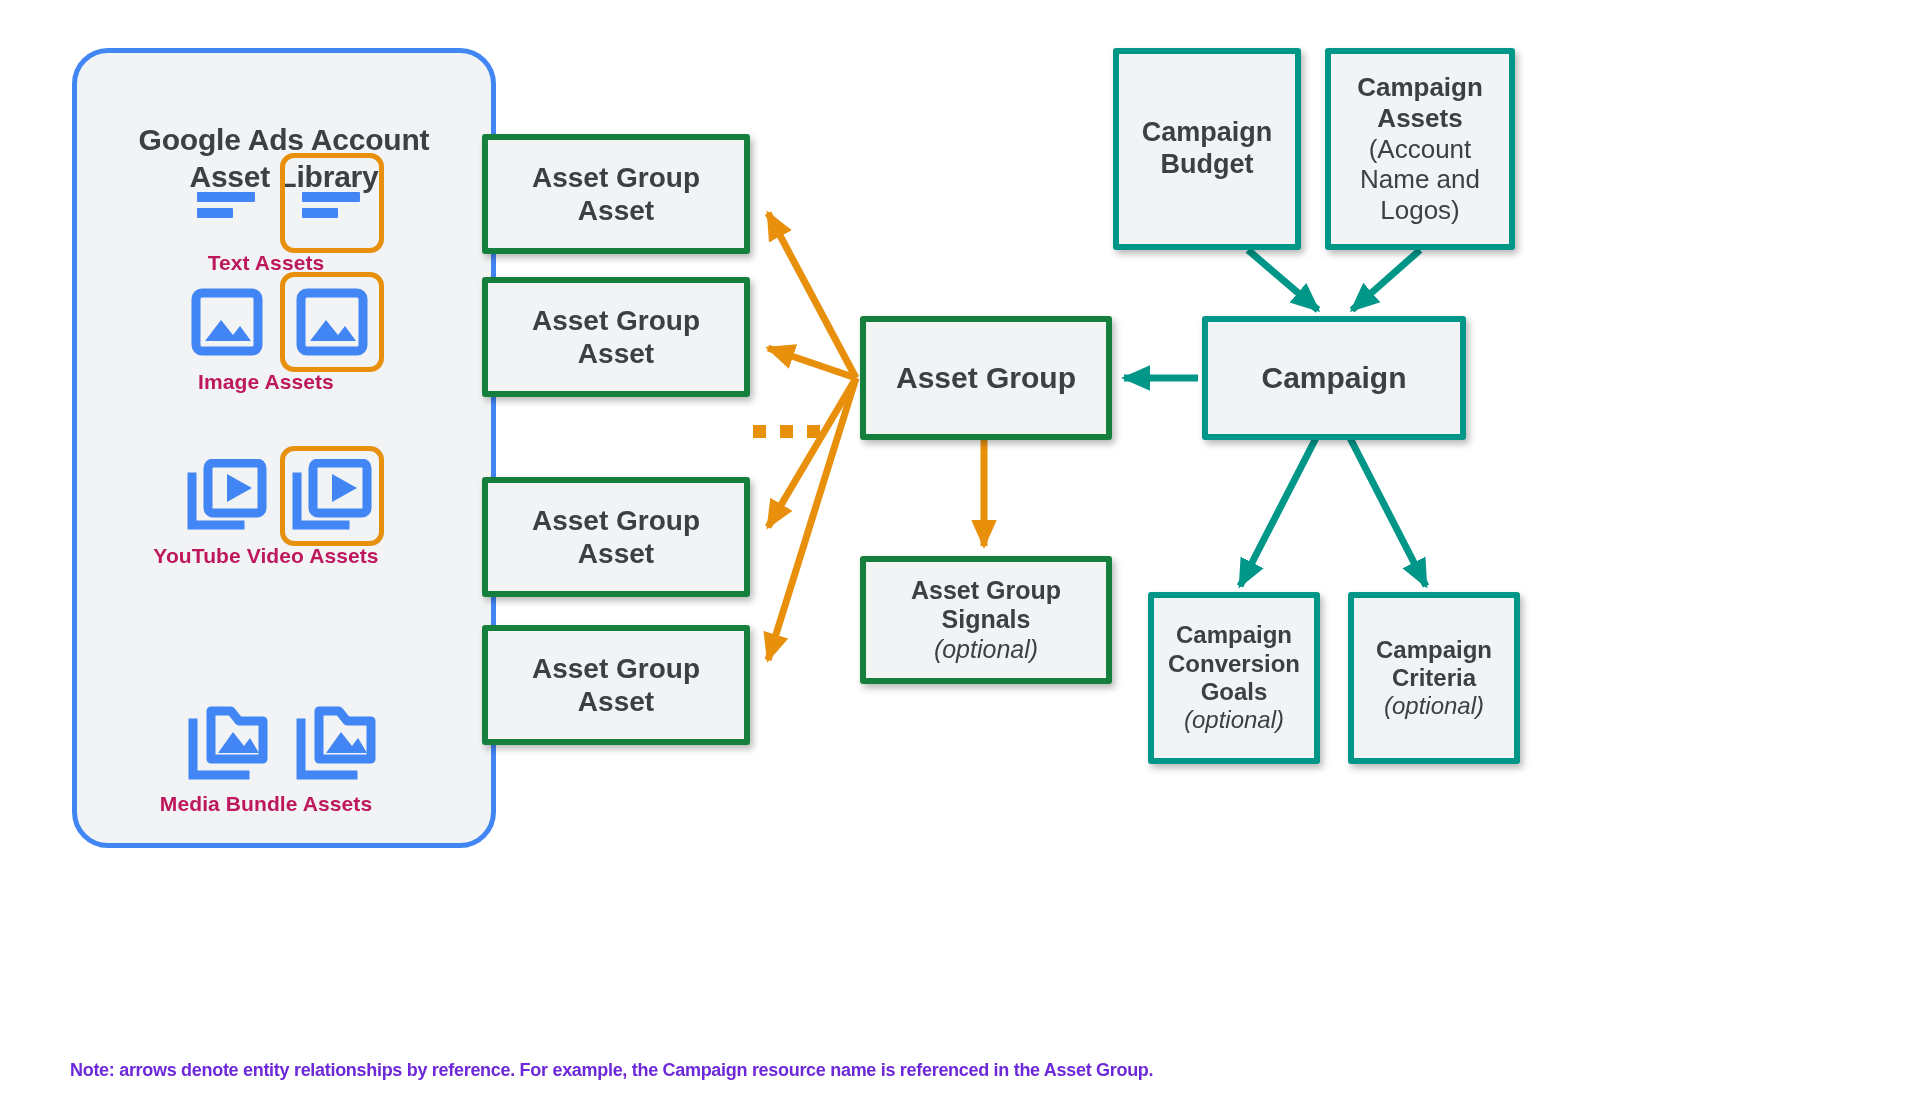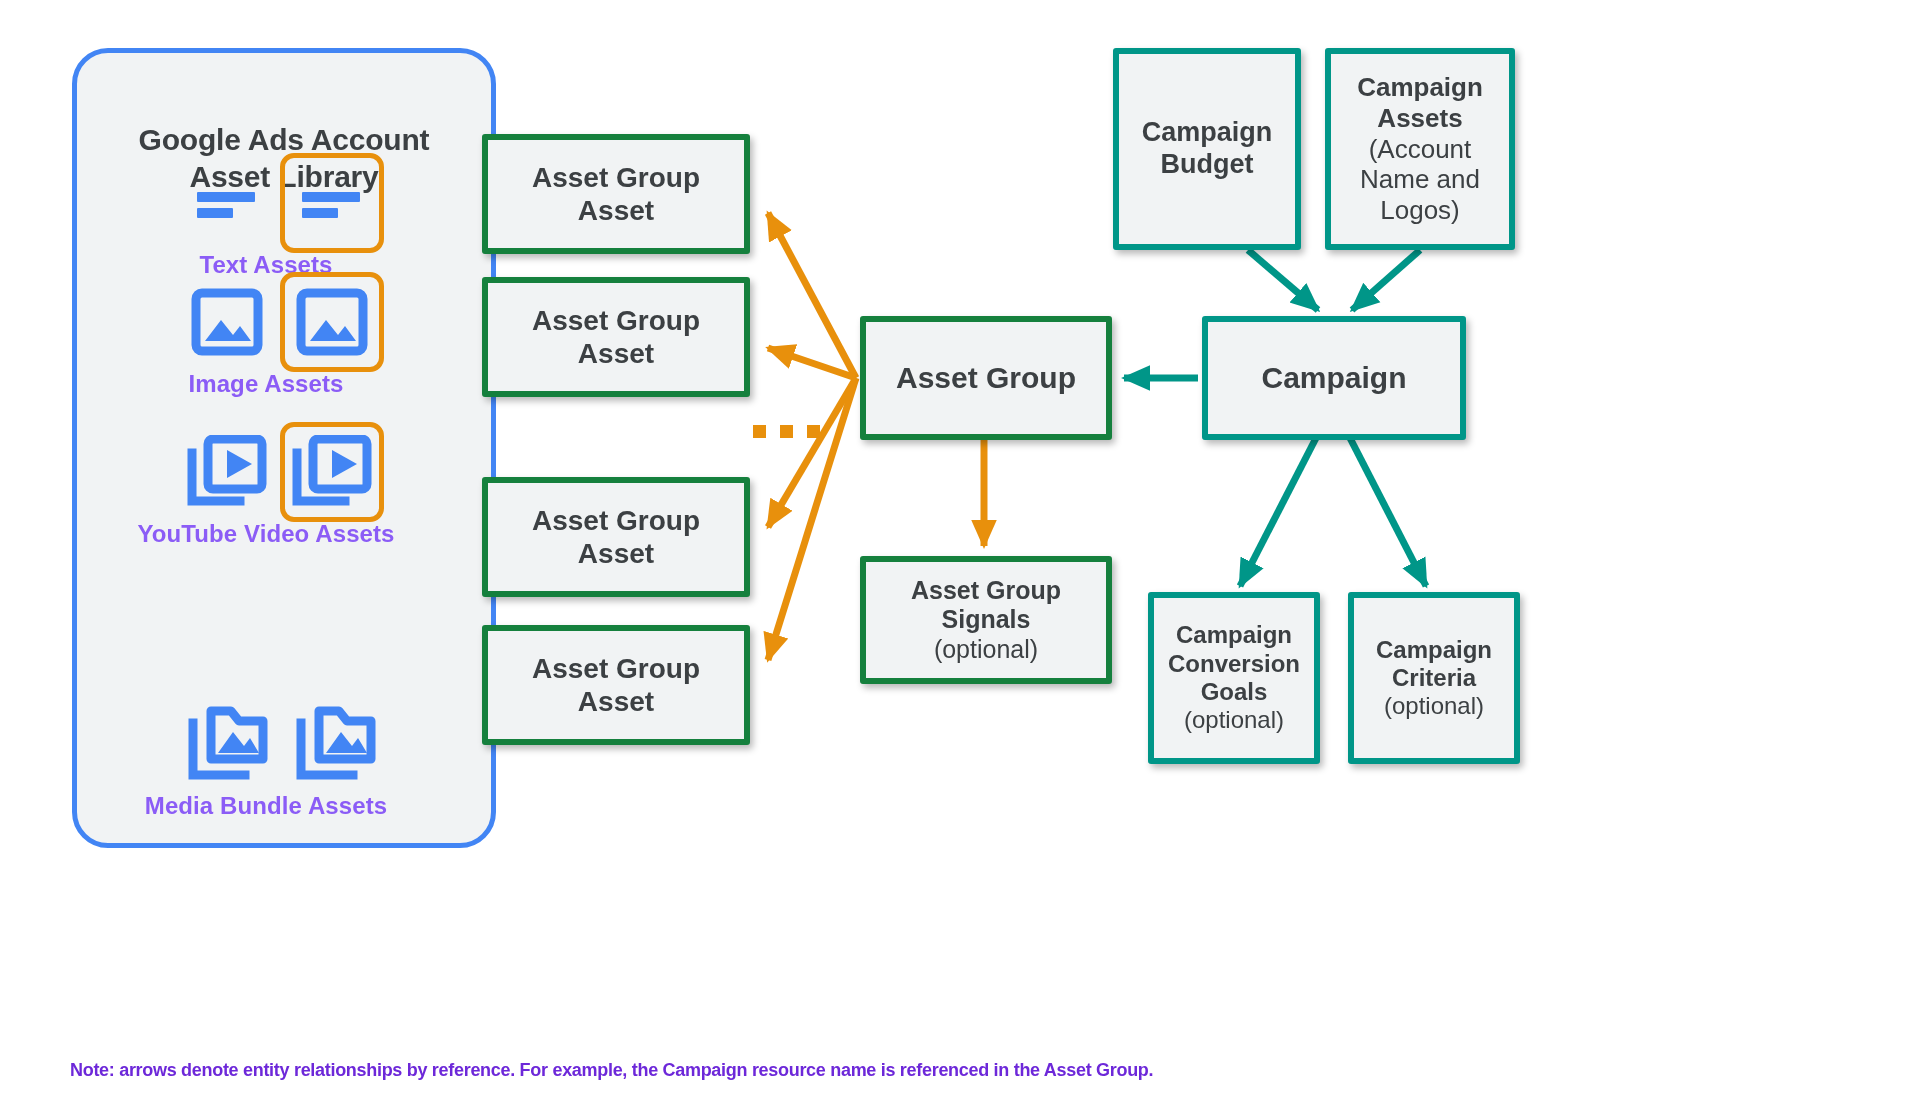--- a/index.html
+++ b/index.html
@@ -64,23 +64,23 @@
     display: flex;
     align-items: center;
     justify-content: center;
     gap: 10px;
   }
   .asset-caption {
     position: absolute;
     left: 0; top: 96px;
     width: 388px;
     text-align: center;
-    font-size: 24px;
+    font-size: 21px;
     font-weight: bold;
-    color: #8b5cf6;
+    color: #be185d;
     letter-spacing: 0.1px;
   }
   .icon-slot {
     width: 86px; height: 86px;
     display: flex;
     align-items: center;
     justify-content: center;
     box-sizing: border-box;
   }
   .icon-slot.boxed {
@@ -105,20 +105,21 @@
     line-height: 1.18;
     box-shadow: 3px 4px 7px rgba(0,0,0,0.28);
   }
   .node.orange { border: 6px solid #15803d; }
   .node.teal   { border: 6px solid #009688; }
   .node .sub {
     font-weight: normal;
   }
   .node .opt {
     font-weight: normal;
+    font-style: italic;
   }
 
   .ellipsis-dots {
     position: absolute;
     display: flex;
     gap: 14px;
     align-items: center;
   }
   .ellipsis-dots i {
     display: block;
@@ -215,21 +216,21 @@
       <div class="icon-slot boxed">
         <svg width="72" height="72" viewBox="0 0 72 72">
           <rect x="5" y="7" width="62" height="58" rx="6" fill="none" stroke="#4285f4" stroke-width="9"></rect>
           <path d="M 14 55 L 30 34 L 42 49 L 49 40 L 60 55 Z" fill="#4285f4"></path>
         </svg>
       </div>
     </div>
     <div class="asset-caption">Image Assets</div>
   </div>
 
-  <div class="asset-row" style="top:424px">
+  <div class="asset-row" style="top:448px">
     <div class="asset-icons">
       <div class="icon-slot">
         <svg width="82" height="74" viewBox="0 0 82 74">
           <path d="M 6 18 L 6 66 L 54 66" fill="none" stroke="#4285f4" stroke-width="9" stroke-linecap="square"></path>
           <rect x="22" y="4" width="54" height="50" rx="5" fill="none" stroke="#4285f4" stroke-width="9"></rect>
           <path d="M 41 15 L 66 29 L 41 43 Z" fill="#4285f4"></path>
         </svg>
       </div>
       <div class="icon-slot boxed">
         <svg width="82" height="74" viewBox="0 0 82 74">

